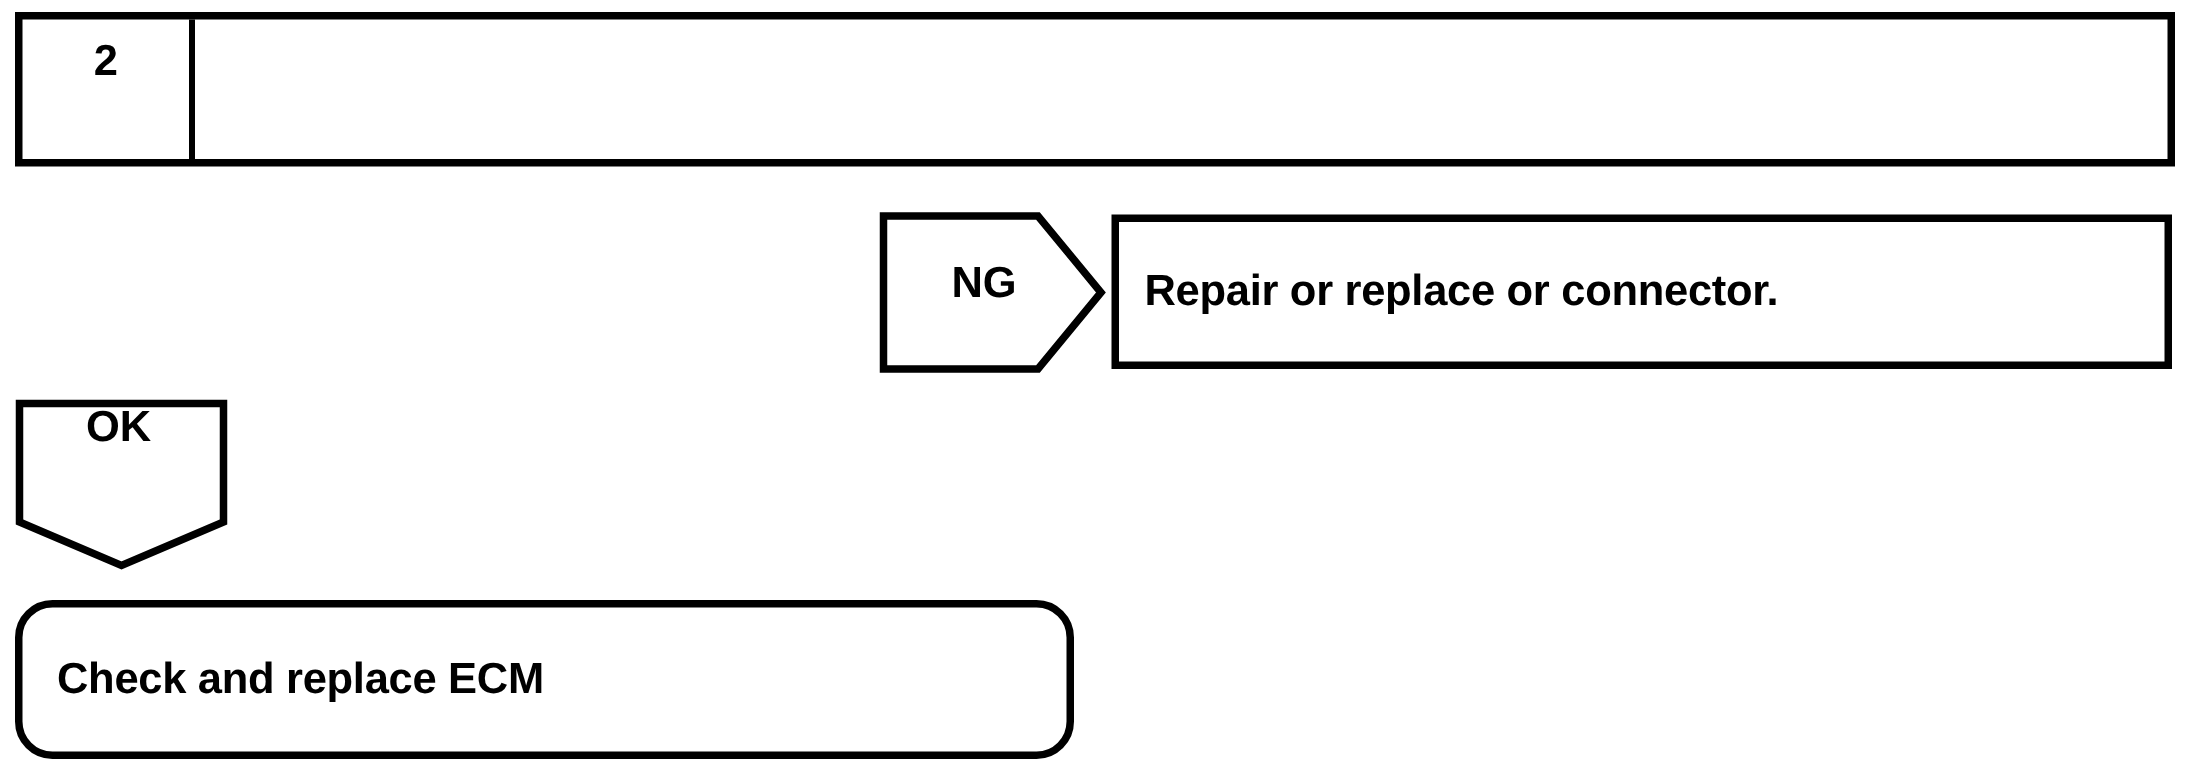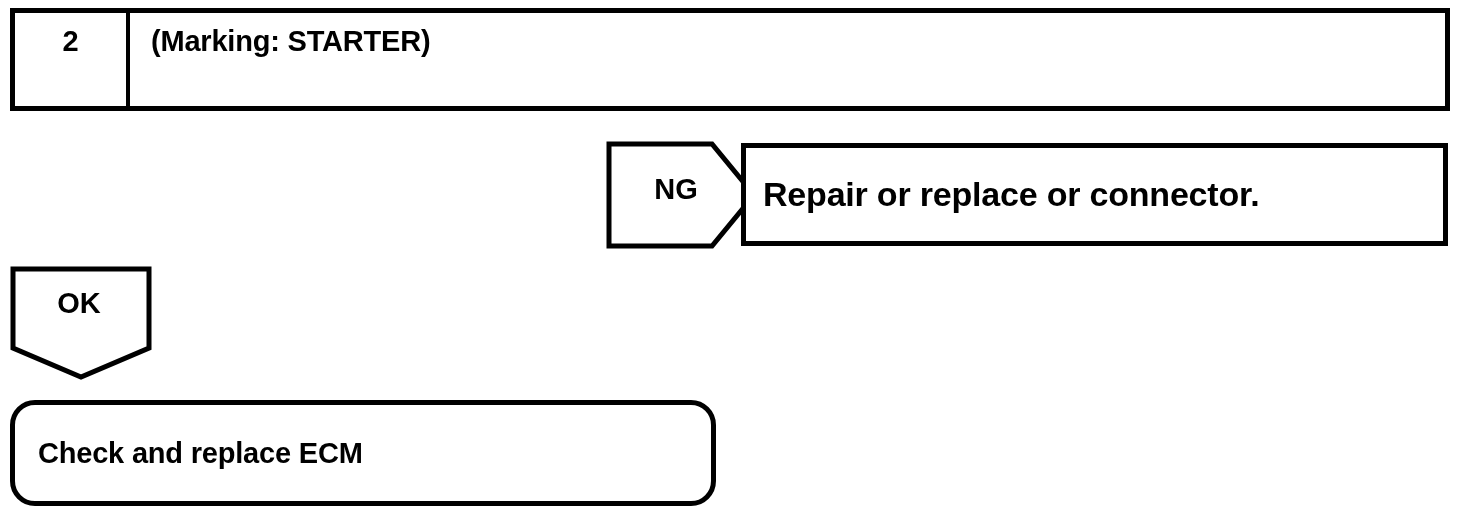--- a/index.html
+++ b/index.html
@@ -50,21 +50,20 @@
   }
   .step-text-cell .line { display: block; }
 
   
   .ng-shape {
     position: absolute;
     left: 586px;
     top: 141px;
     width: 152px;
     height: 108px;
-    margin-left: 20px;
   }
   .ng-shape svg { display: block; }
   .ng-shape .shape-label {
     position: absolute;
     left: 0;
     top: 32px;
     width: 140px;
     text-align: center;
     font-size: 29px;
     line-height: 33px;
@@ -72,38 +71,38 @@
 
   
   .ng-action-box {
     left: 741px;
     top: 143px;
     width: 707px;
     height: 103px;
     display: flex;
     align-items: center;
     padding-left: 17px;
-    font-size: 34px;
+    font-size: 29px;
     line-height: 33px;
     letter-spacing: -0.2px;
   }
 
   
   .ok-shape {
     position: absolute;
     left: 10px;
     top: 266px;
     width: 142px;
     height: 116px;
   }
   .ok-shape svg { display: block; }
   .ok-shape .shape-label {
     position: absolute;
     left: 0;
-    top: 21px;
+    top: 3px;
     width: 138px;
     text-align: center;
     font-size: 29px;
     line-height: 33px;
   }
 
   
   .ok-action-box {
     left: 10px;
     top: 400px;
@@ -121,21 +120,20 @@
 </head>
 <body>
 
 <div class="canvas">
 
   <div class="box step-box">
     <div class="step-number-cell">
       <span>2</span>
     </div>
     <div class="step-text-cell">
-      <span class="line">(Marking: STARTER)</span>
     </div>
   </div>
 
   <div class="ng-shape">
     <svg width="152" height="108" viewBox="0 0 152 108">
       <polygon points="3,3 106,3 148,54 106,105 3,105" fill="#ffffff" stroke="#000000" stroke-width="5" stroke-linejoin="miter"></polygon>
     </svg>
     <span class="shape-label">NG</span>
   </div>
 

